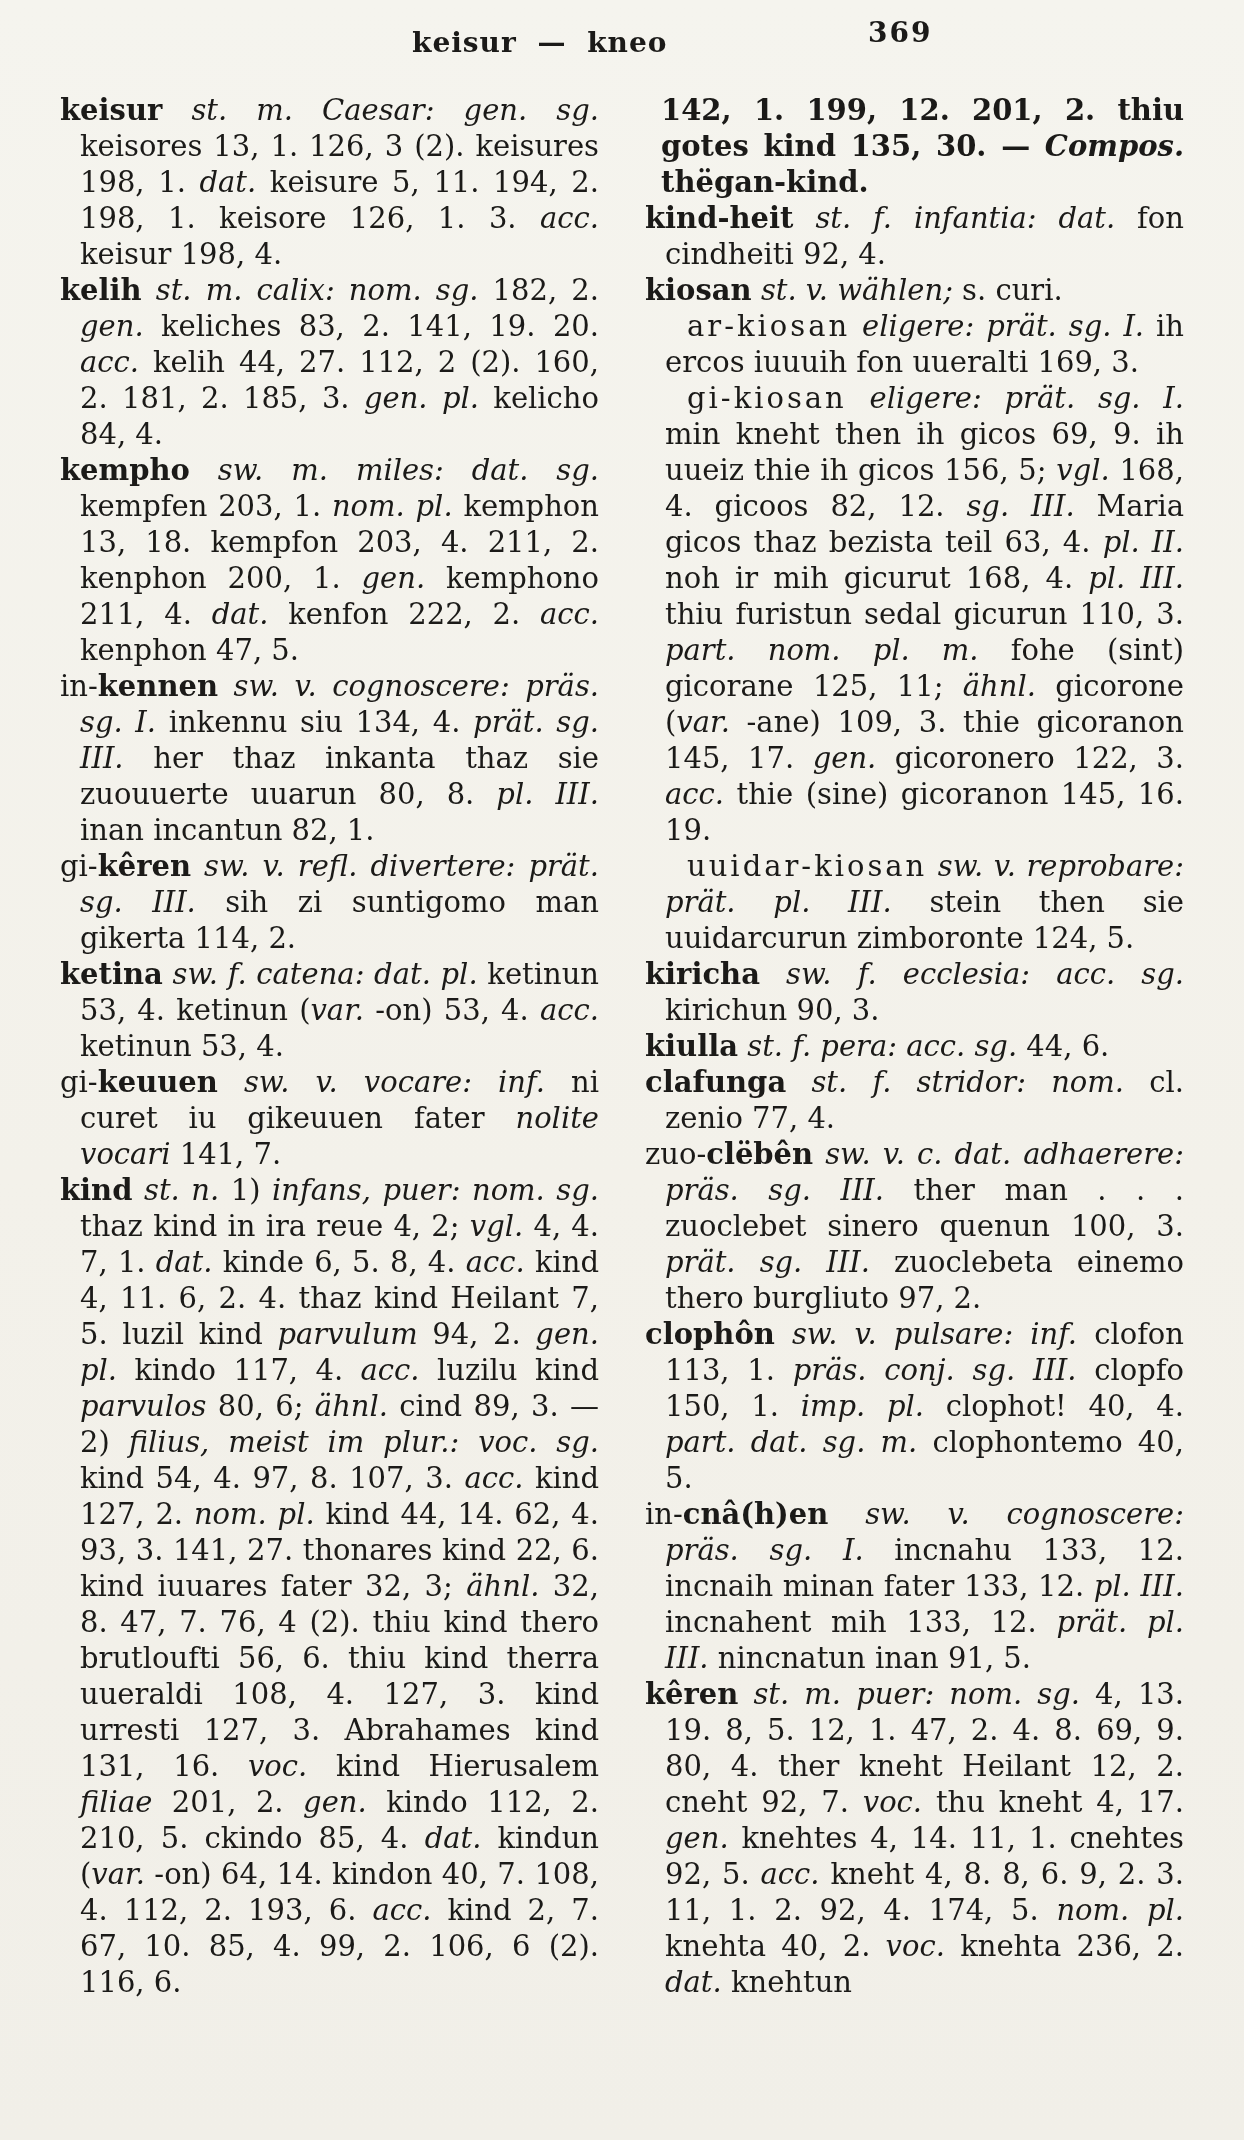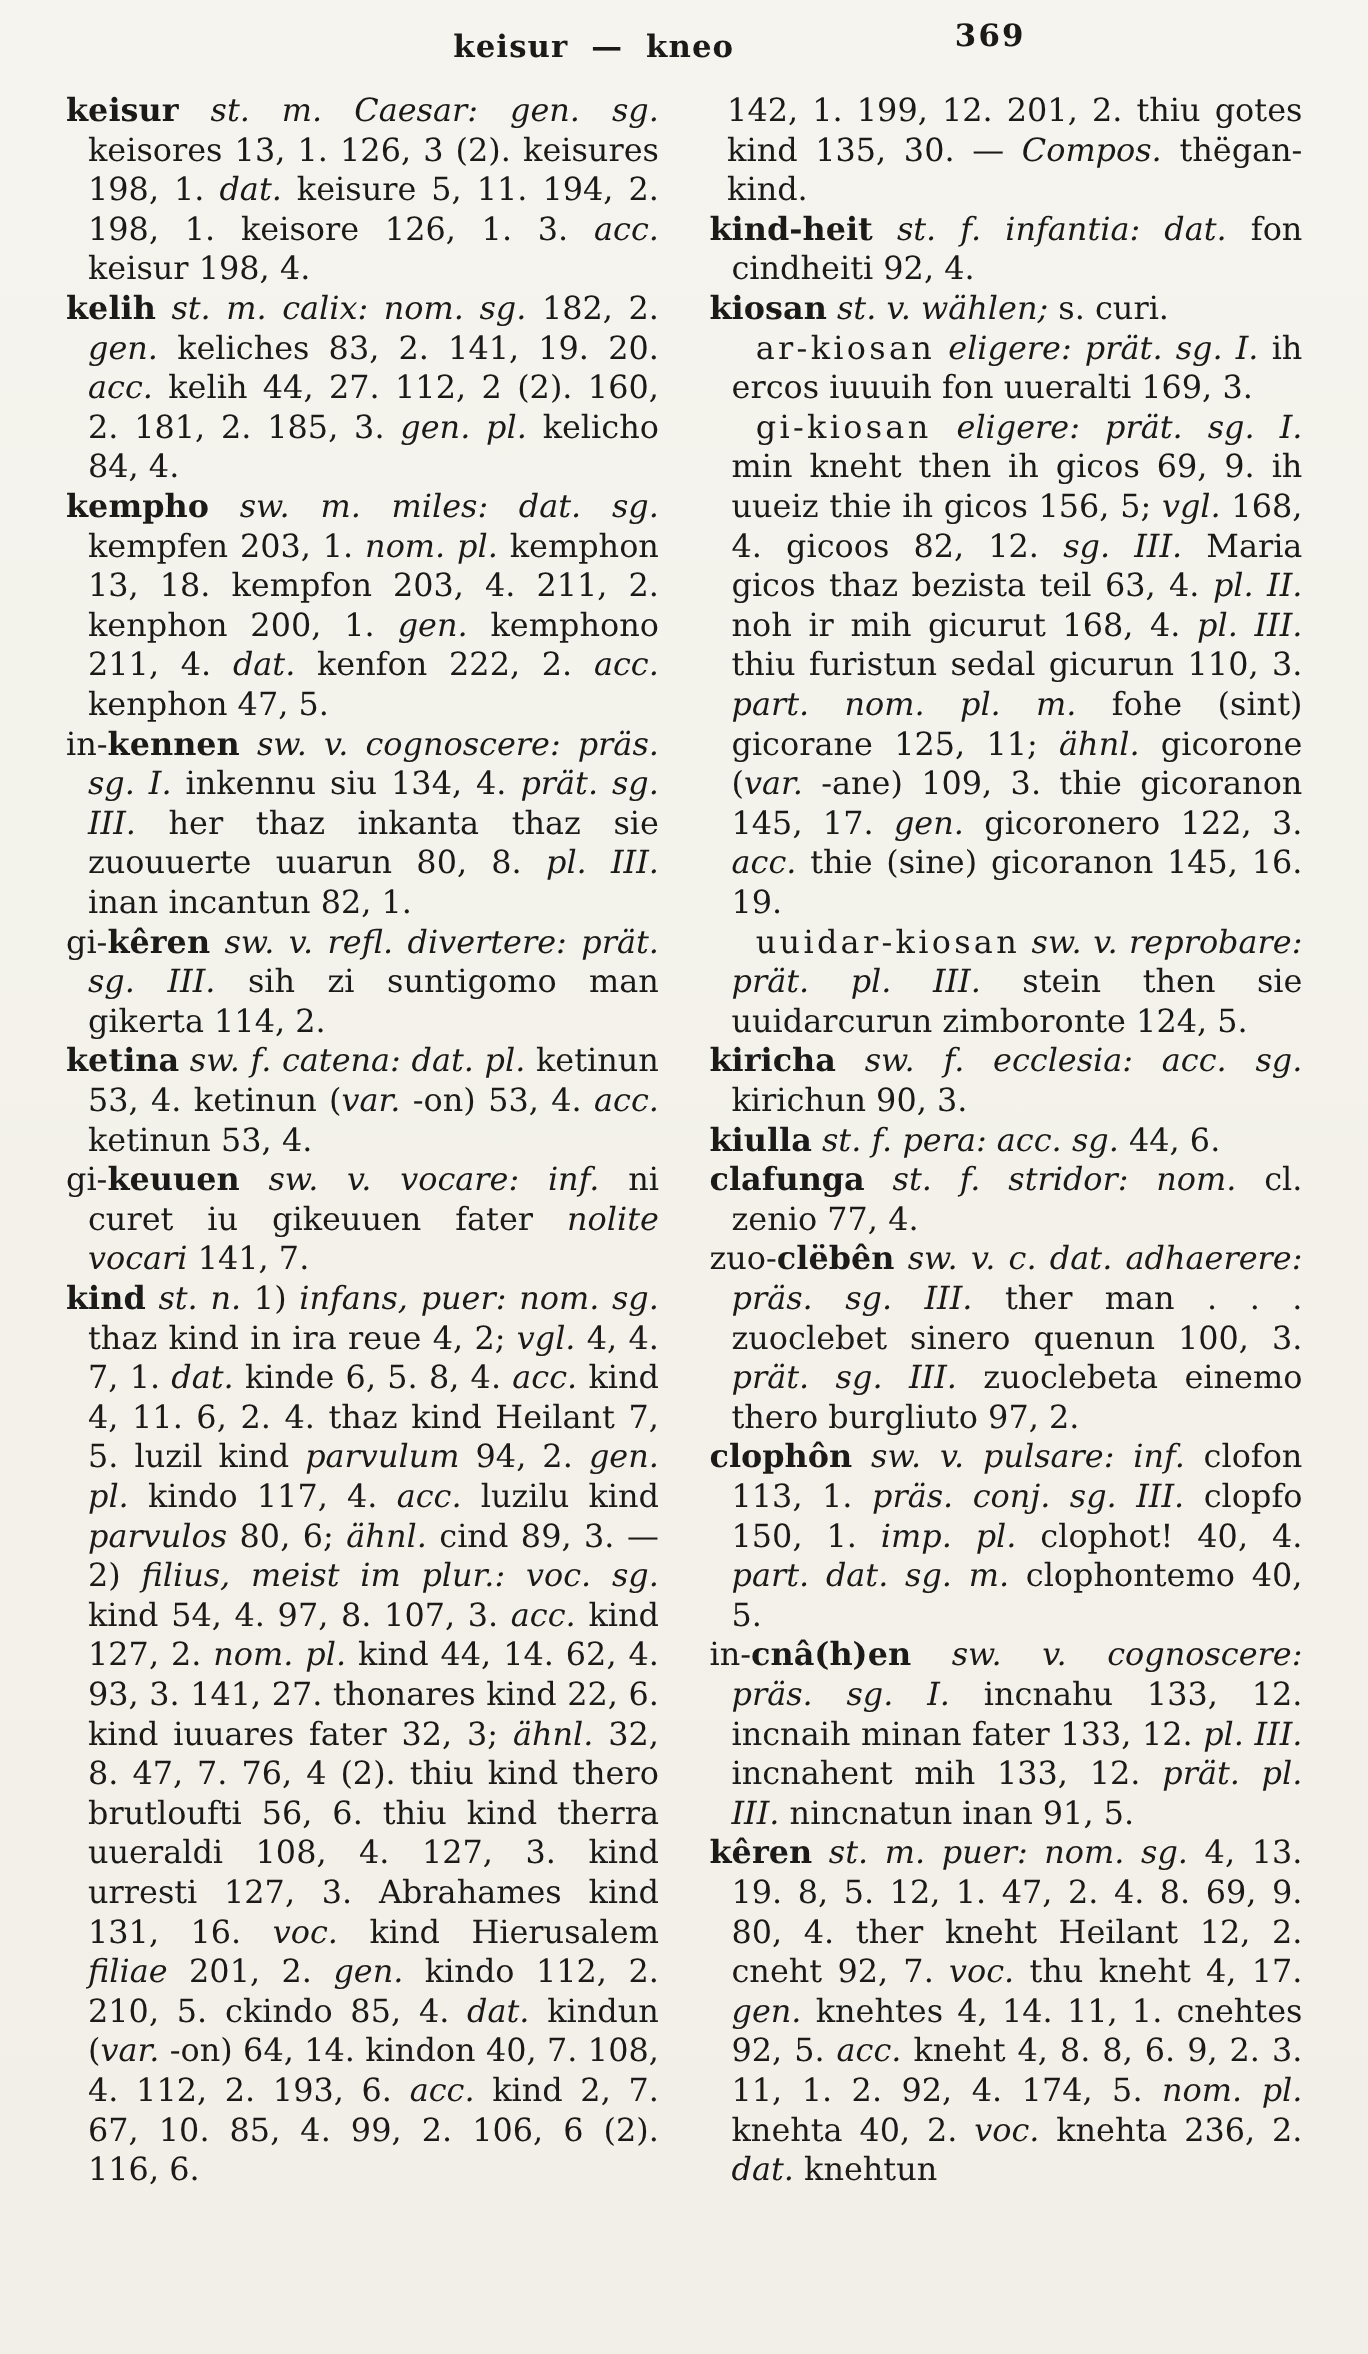--- a/index.html
+++ b/index.html
@@ -19,33 +19,33 @@
   }
   .header { position: relative; height: 62px; }
   .header-title {
     position: absolute; left: 352px; top: 12px;
     font-weight: bold; font-size: 28px; letter-spacing: 1px; word-spacing: 10px;
   }
   .page-number {
     position: absolute; left: 808px; top: 2px;
     font-weight: bold; font-size: 28px; letter-spacing: 2px;
   }
-  .columns { display: flex; align-items: flex-start; margin-top: 6px; }
+  .columns { display: flex; align-items: flex-start; margin-top: 16px; }
   .col {
     flex: 1 1 0;
     font-size: 29px;
     line-height: 36px;
     text-align: justify;
   }
   .col.left  { padding-right: 20px; }
   .col.right { padding-left: 24px; }
   .divider { width: 2px; background: #35322d; }
   p { margin: 0; }
   p.entry { padding-left: 20px; text-indent: -20px; }
-  p.cont  { padding-left: 16px; text-indent: 0; }
+  p.cont  { padding-left: 16px; text-indent: 0; font-weight: bold; }
   p.sub   { padding-left: 20px; text-indent: 22px; }
   .hw { font-weight: bold; }
   .sp { letter-spacing: 3px; }
   i { font-style: italic; }
 </style>
 </head>
 <body>
 
 <div class="page">
   <div class="header">

